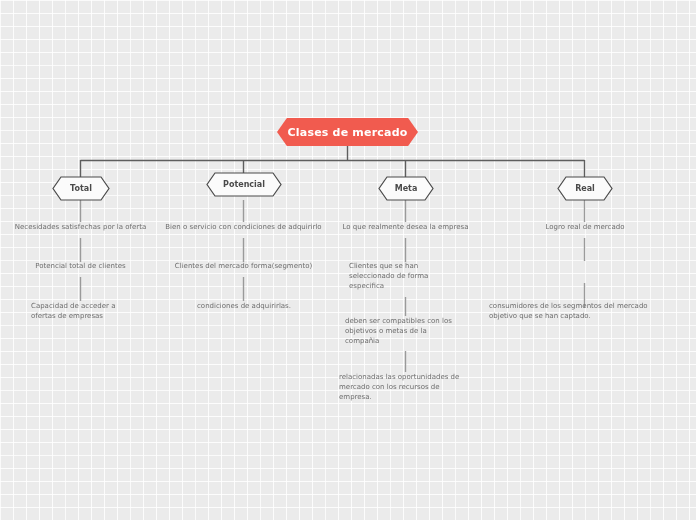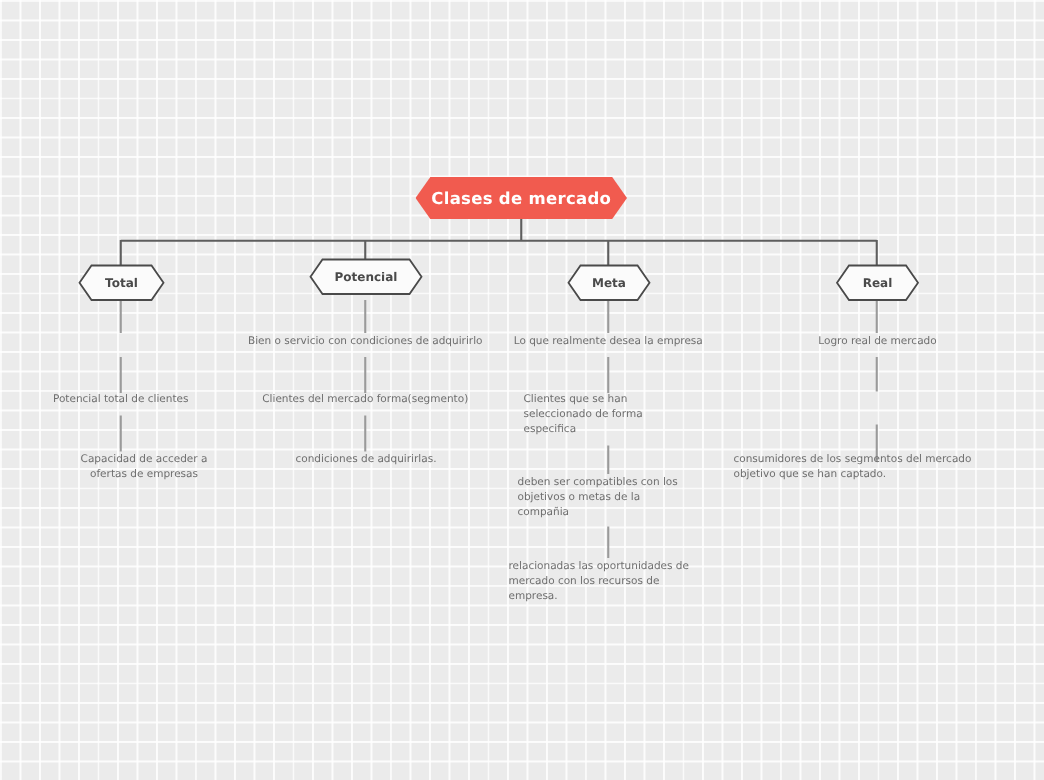--- a/index.html
+++ b/index.html
@@ -164,22 +164,23 @@
     <span class="hex-label">Meta</span>
   </div>
 
   <div class="hex-node" style="left:557px; top:176px; width:56px; height:25px;">
     <svg class="hex-shape" viewBox="0 0 56 25" preserveAspectRatio="none">
       <polygon points="9,1 47,1 55,12.5 47,24 9,24 1,12.5" fill="#fbfbfb" stroke="#4a4a4a" stroke-width="1.2"></polygon>
     </svg>
     <span class="hex-label">Real</span>
   </div>
 
+  <div class="leaf center" style="left:0px; top:222px; width:161px;">Necesidades satisfechas por la oferta</div>
   <div class="leaf center" style="left:10px; top:261px; width:141px;">Potencial total de clientes</div>
-  <div class="leaf left" style="left:31px; top:301px; width:130px;text-align:center;">Capacidad de acceder a
+  <div class="leaf left" style="left:31px; top:301px; width:130px;">Capacidad de acceder a
 ofertas de empresas</div>
 
   <div class="leaf center" style="left:159px; top:222px; width:169px;">Bien o servicio con condiciones de adquirirlo</div>
   <div class="leaf center" style="left:170px; top:261px; width:147px;">Clientes del mercado forma(segmento)</div>
   <div class="leaf center" style="left:180px; top:301px; width:128px;">condiciones de adquirirlas.</div>
 
   <div class="leaf center" style="left:327px; top:222px; width:157px;">Lo que realmente desea la empresa</div>
   <div class="leaf left" style="left:349px; top:261px; width:120px;">Clientes que se han
 seleccionado de forma
 especifica</div>

